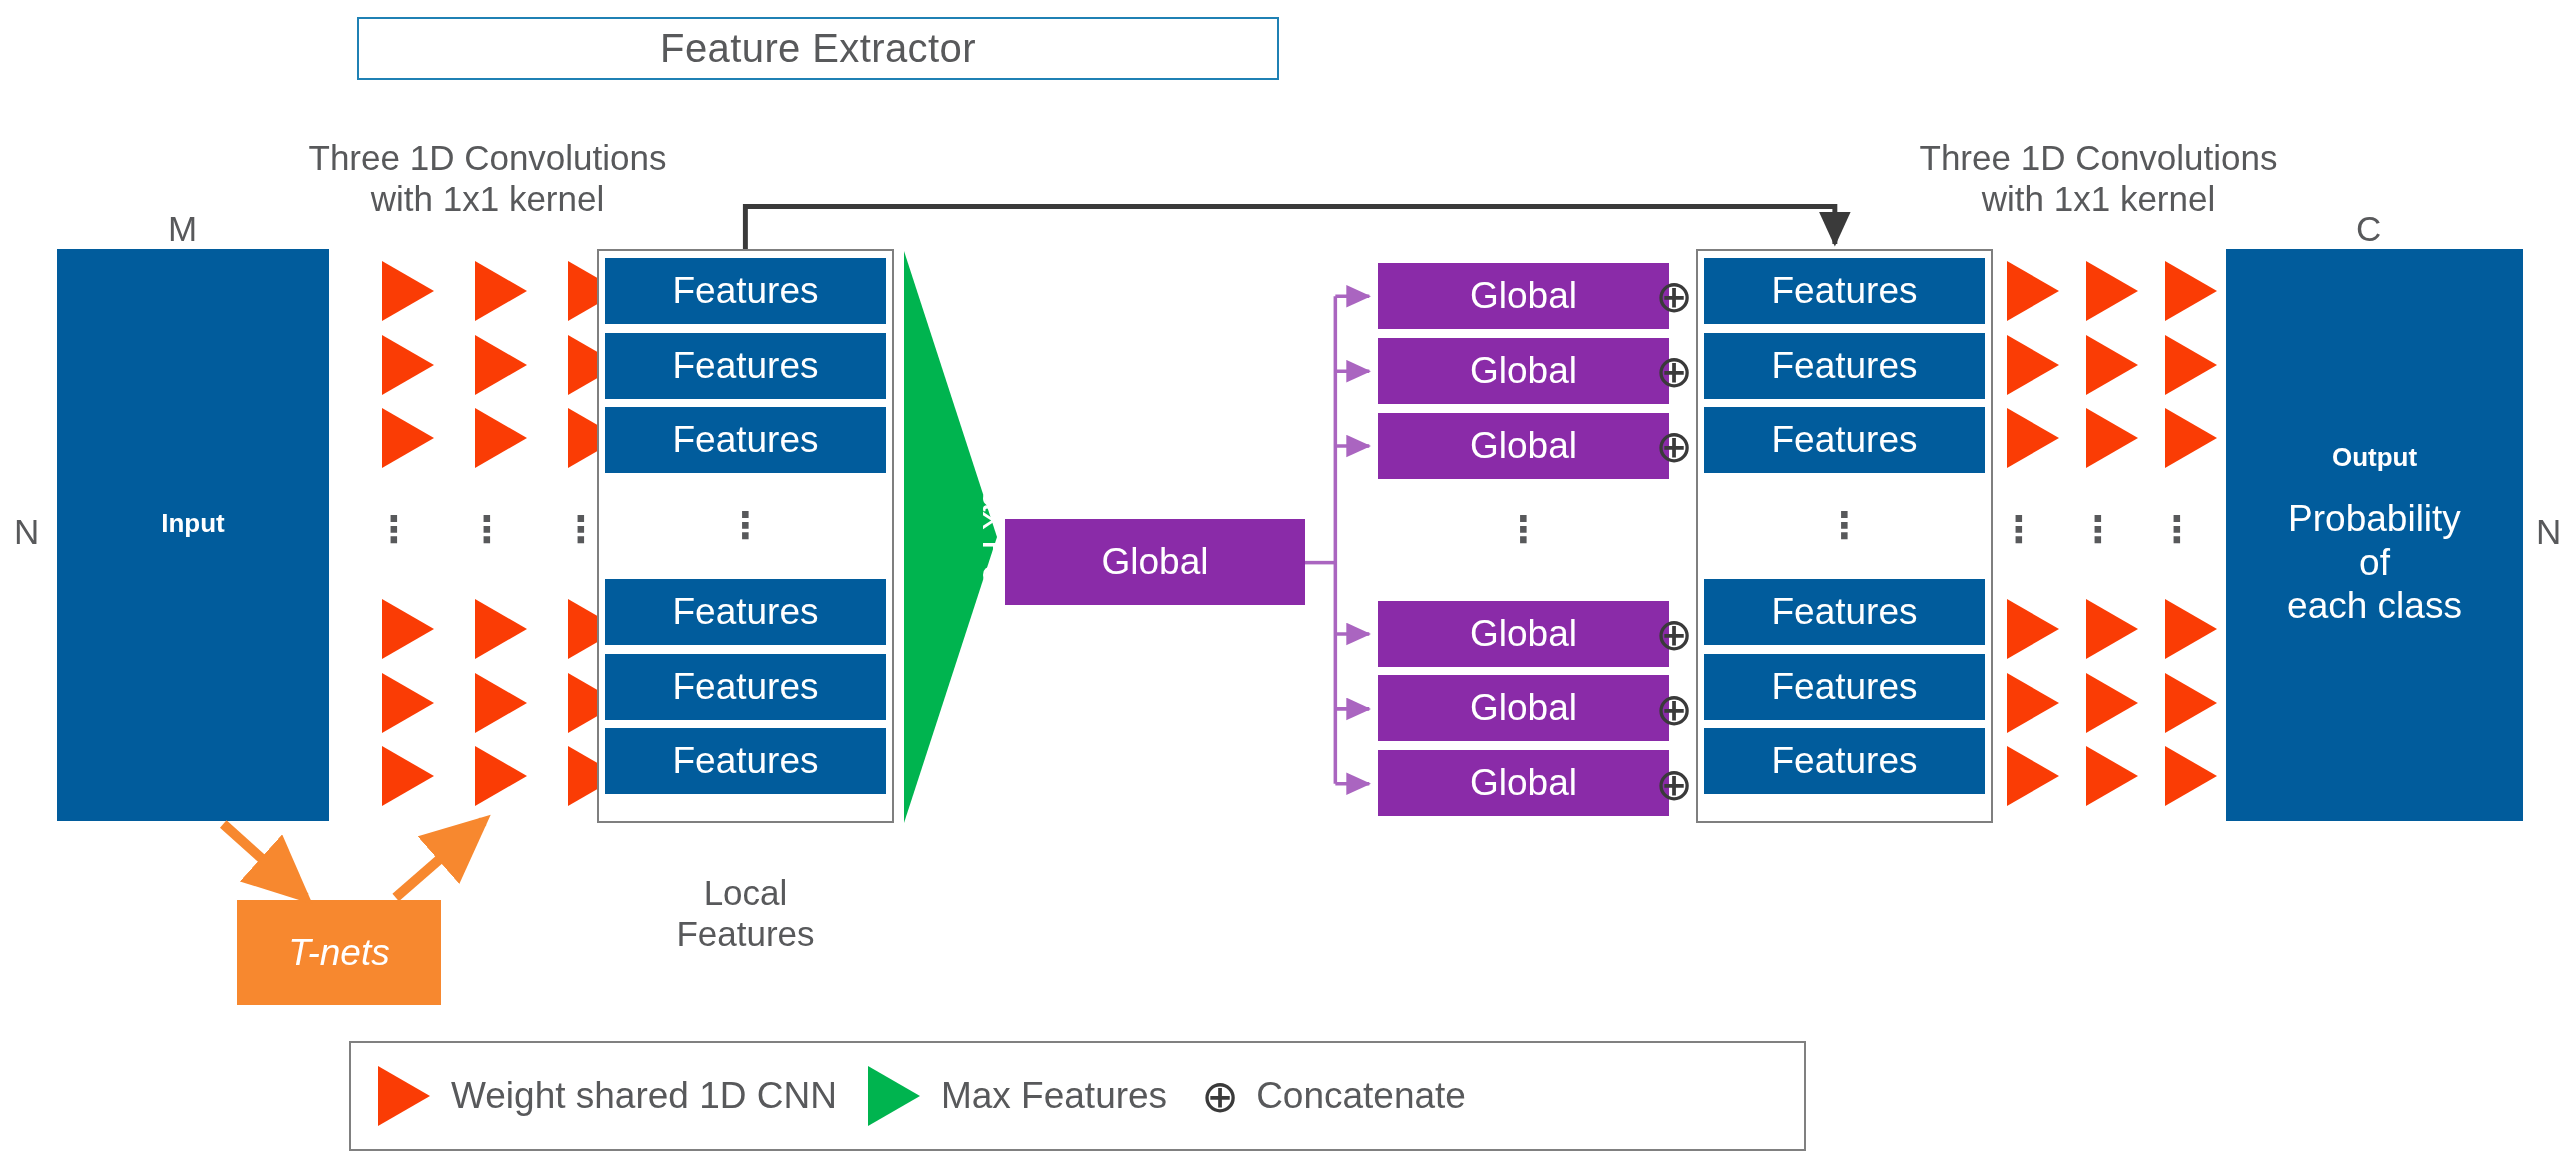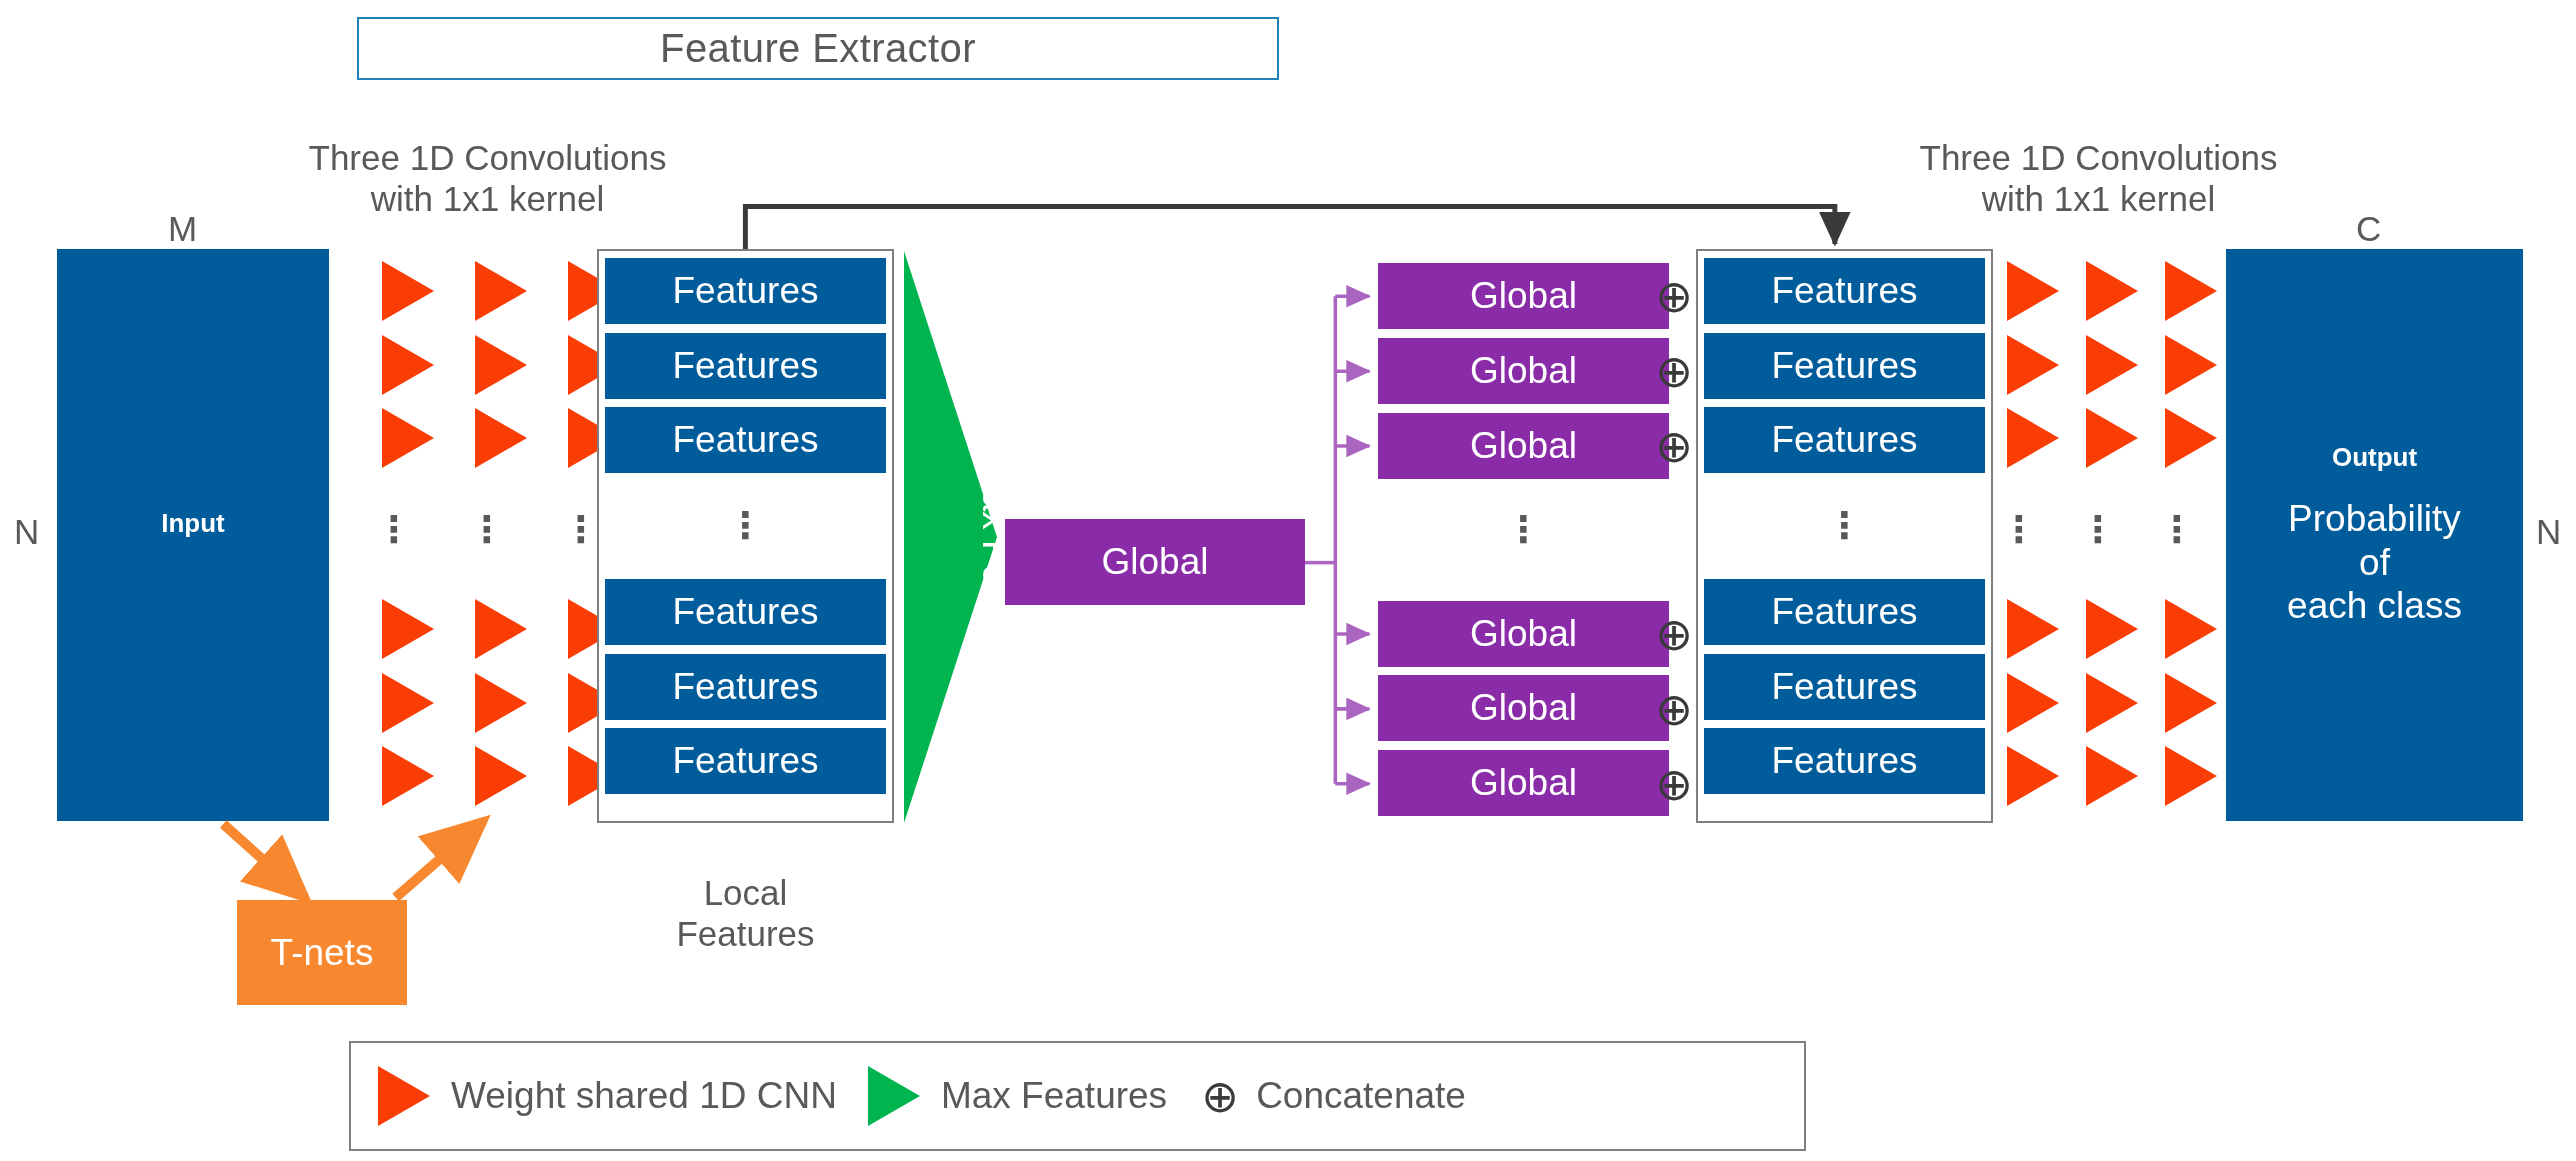--- a/index.html
+++ b/index.html
@@ -251,21 +251,21 @@
   <div class="abs tri-red" style="left:2086px;top:746px;"></div>
   <div class="abs tri-red" style="left:2165px;top:746px;"></div>
 
   <div class="abs bigblock" style="left:2226px;top:249px;width:297px;height:572px;">
     <div class="bb-title">Output</div>
     <div class="bb-sub" style="white-space:pre-line;">Probability
 of
 each class</div>
   </div>
 
-  <div class="abs tnets" style="left:237px;top:900px;width:170px;height:105px;">T-nets</div>
+  <div class="abs tnets" style="left:237px;top:900px;width:204px;height:105px;font-style:italic;">T-nets</div>
 
   <div class="abs legendbox" style="left:349px;top:1033px;width:1457px;height:110px;padding-left:27px;">
     <div class="tri-red"></div>
     <div class="legend-text" style="margin-left:21px;">Weight shared 1D CNN</div>
     <div class="tri-green-sm" style="margin-left:31px;"></div>
     <div class="legend-text" style="margin-left:21px;">Max Features</div>
     <div class="oplus" style="margin-left:31px;width:44px;height:44px;">⊕</div>
     <div class="legend-text" style="margin-left:14px;">Concatenate</div>
   </div>
 

